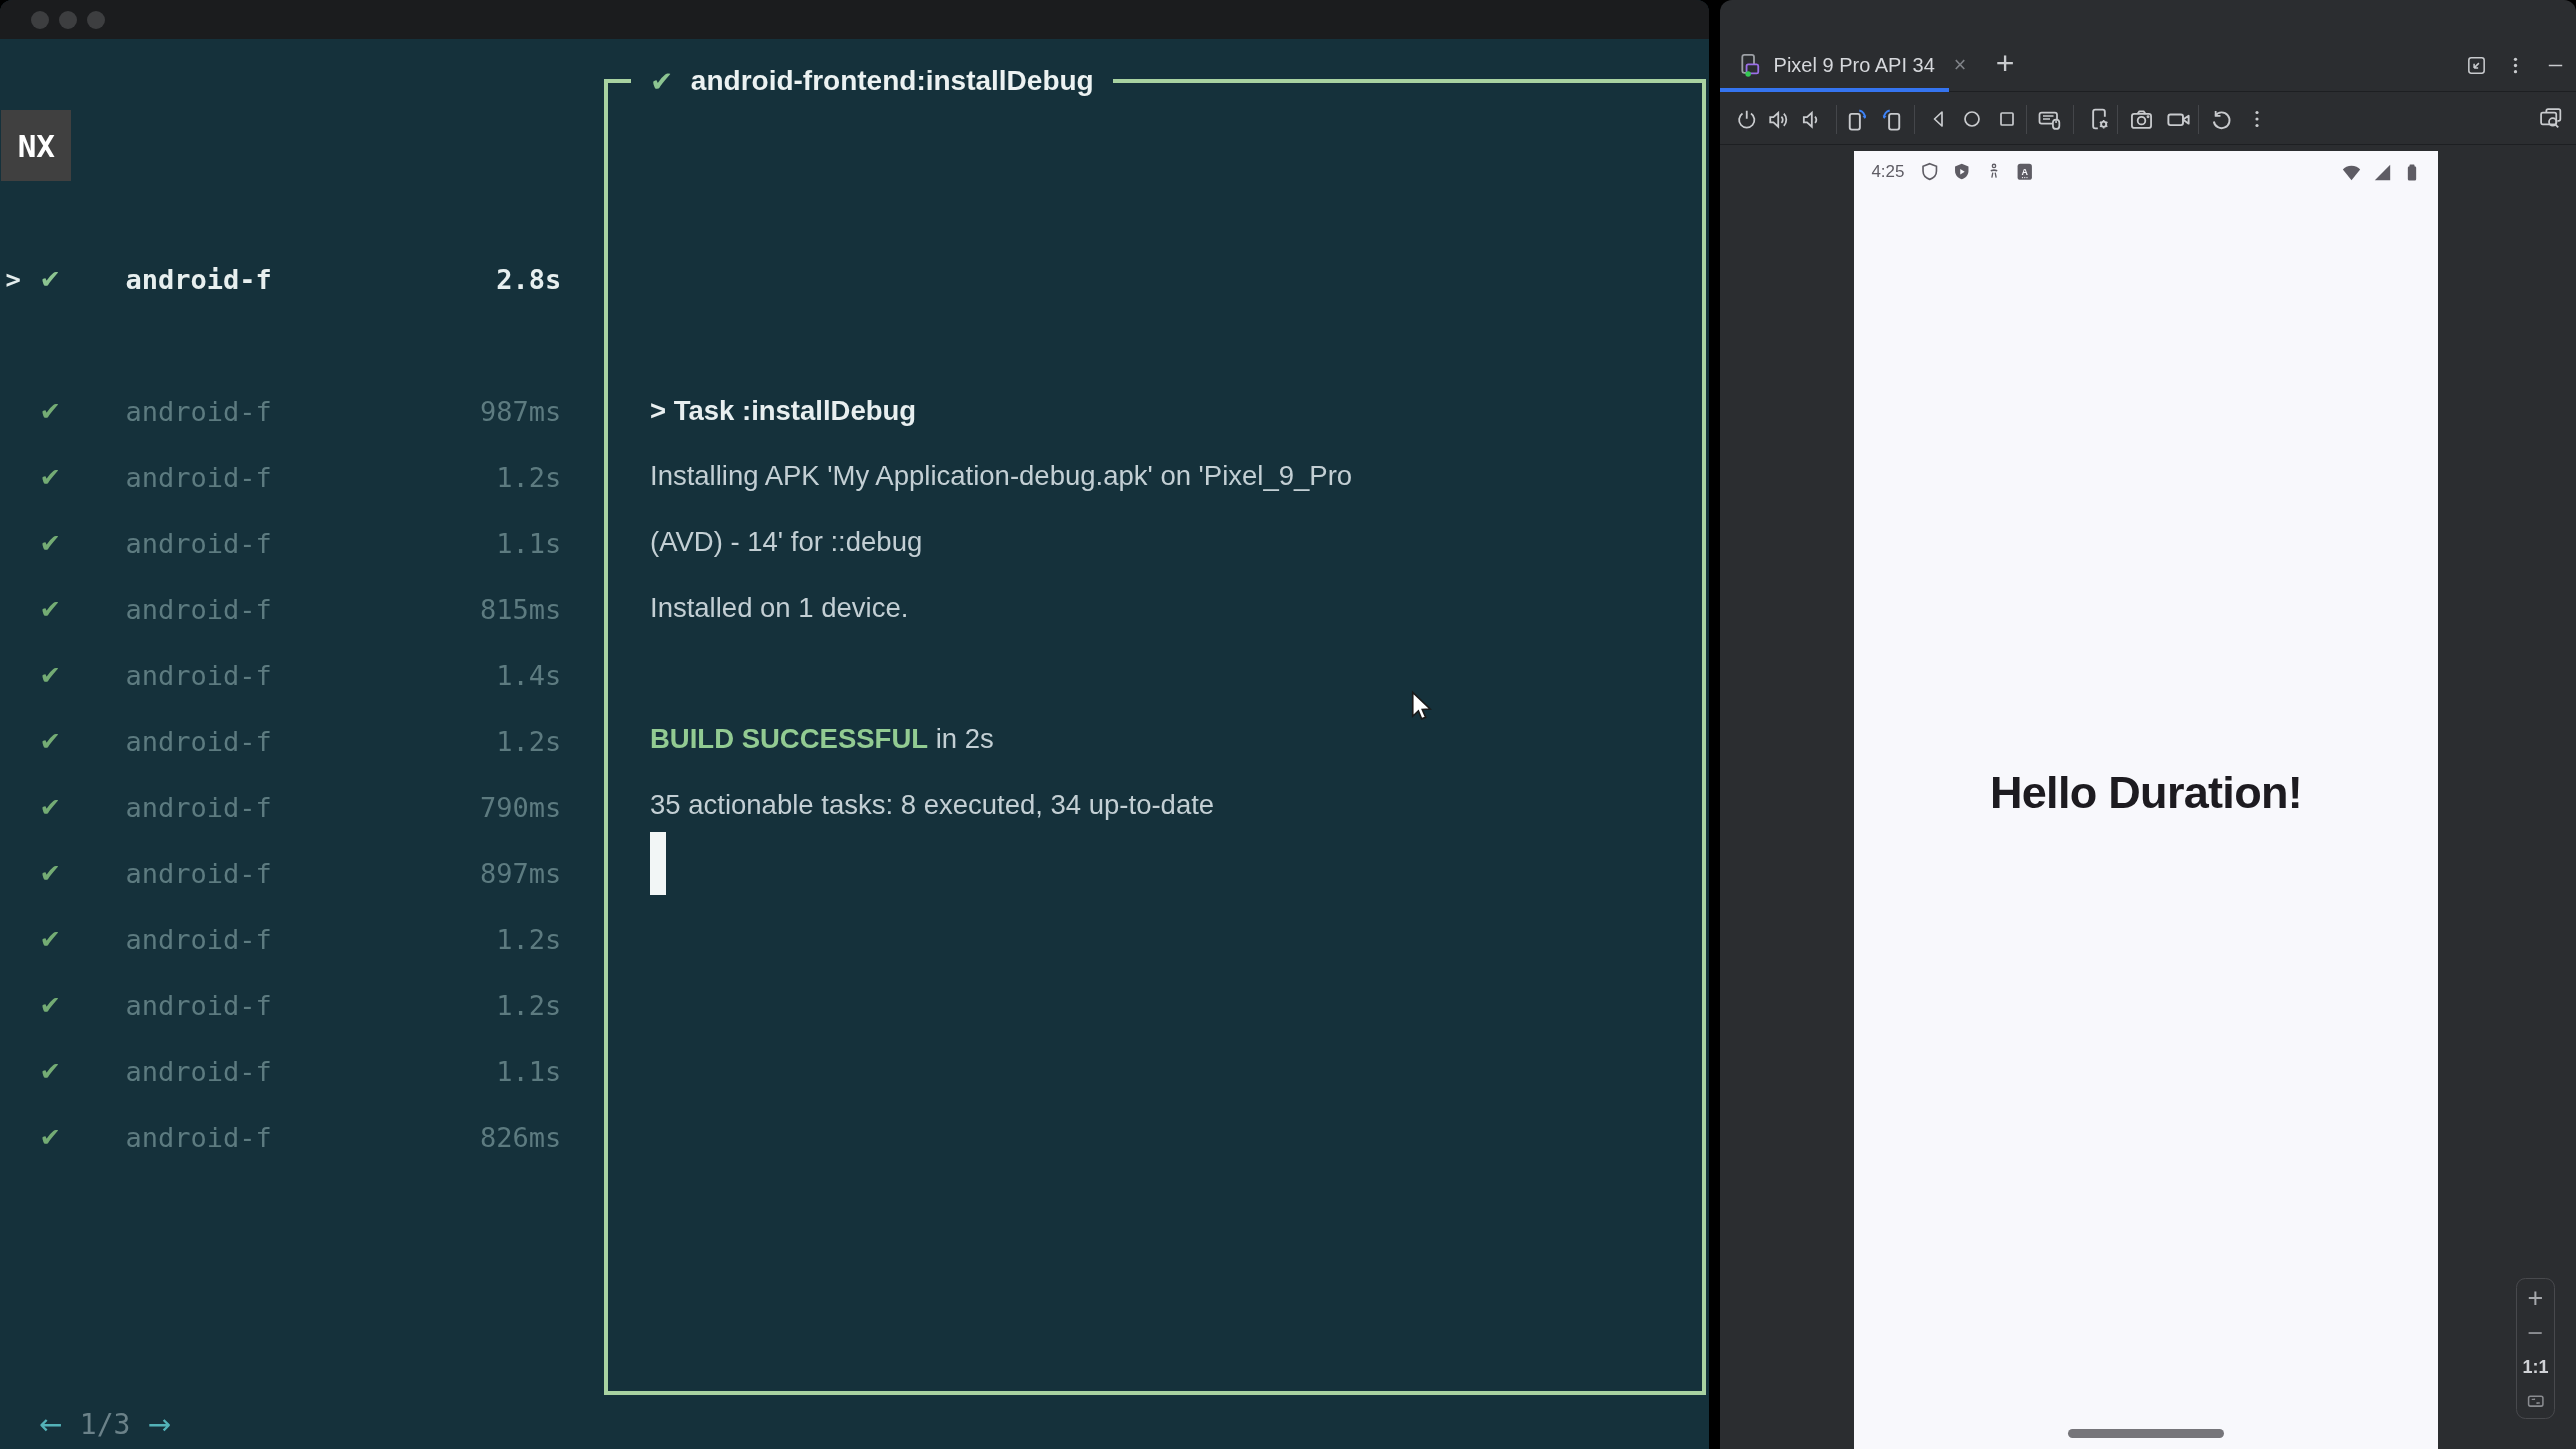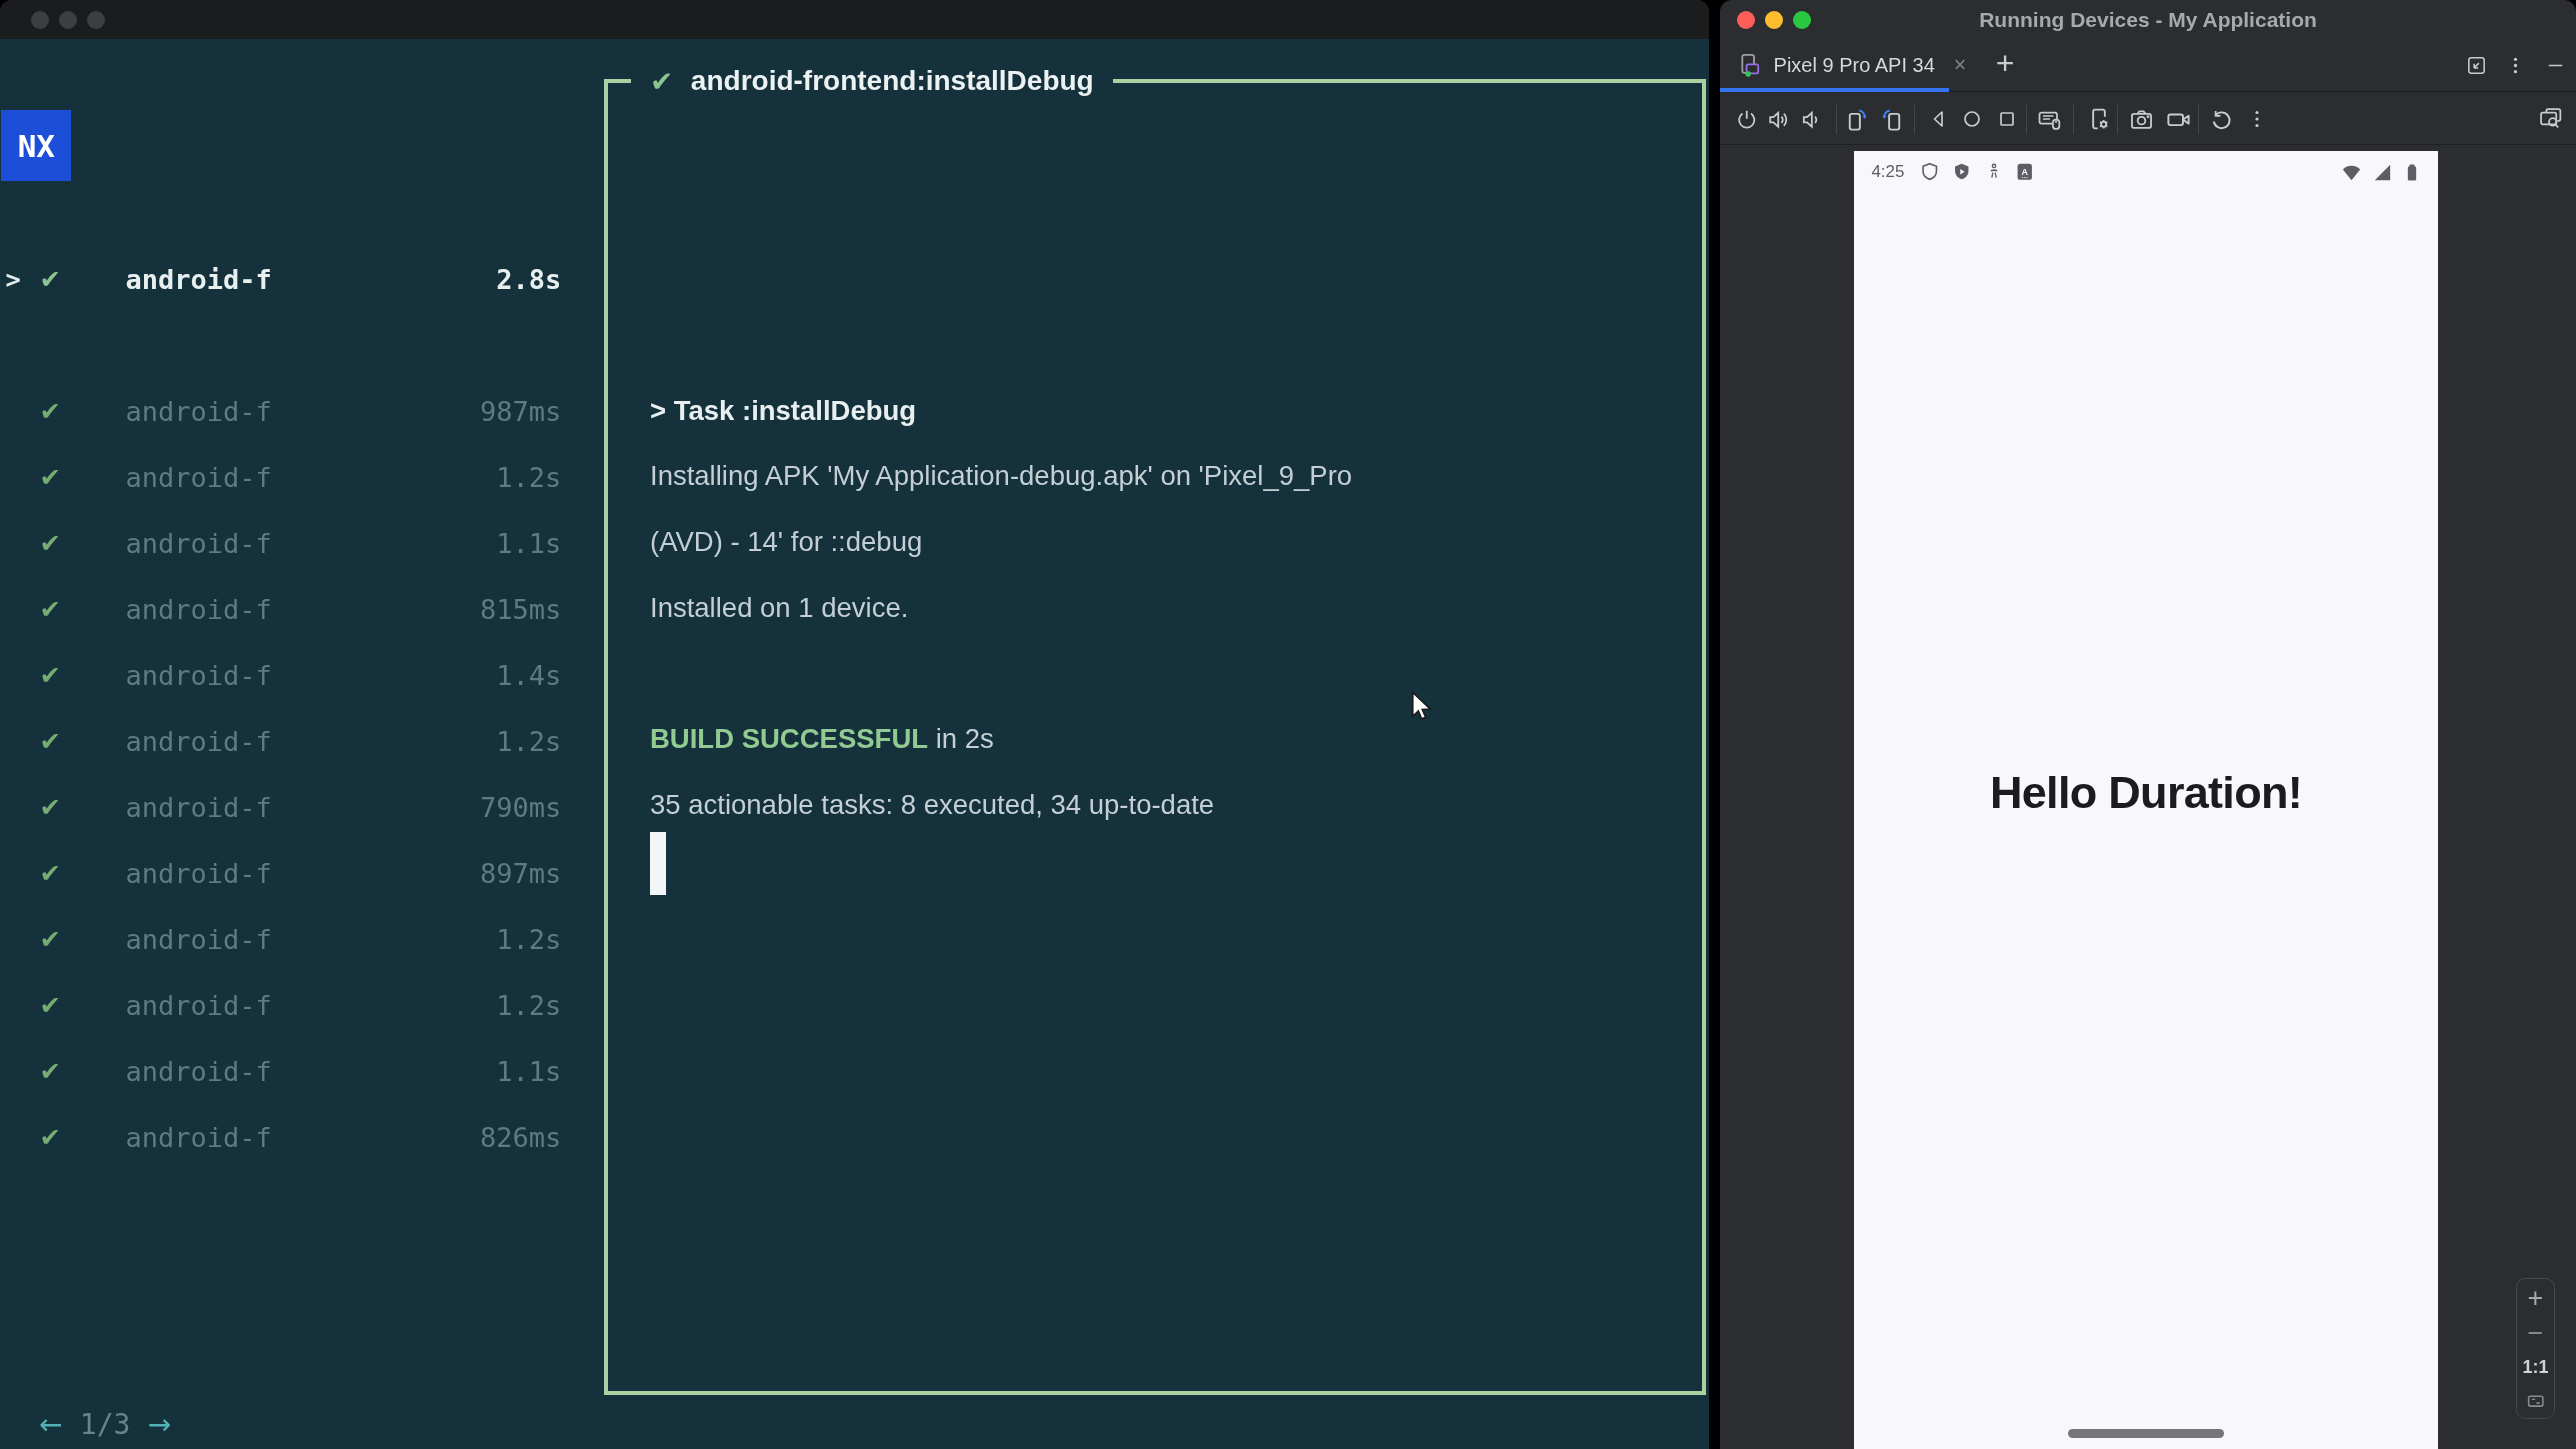--- a/index.html
+++ b/index.html
@@ -4,21 +4,21 @@
 <style>
   html,body{margin:0;padding:0;background:#000;width:2576px;height:1449px;overflow:hidden;}
   #stage{position:absolute;inset:0;font-family:"Liberation Sans",sans-serif;}
 
   
   .term-win{position:absolute;left:0;top:0;width:1709px;height:1449px;background:#15313B;border-radius:12px 12px 0 0;overflow:hidden;}
   .term-titlebar{position:absolute;left:0;top:0;width:100%;height:39px;background:#1B1C1E;}
   .term-titlebar .dot{position:absolute;top:10.7px;width:18px;height:18px;border-radius:50%;background:#3D3E40;}
   .term-body{position:absolute;left:0;top:39px;right:0;bottom:0;font-family:"DejaVu Sans Mono",monospace;}
 
-  .nx-logo{position:absolute;left:1.3px;top:71px;width:70px;height:71px;background:#1d4ed8;color:#FFFFFF;
+  .nx-logo{position:absolute;left:1.3px;top:71px;width:70px;height:71px;background:#404040;color:#FFFFFF;
     display:flex;align-items:center;justify-content:center;font-size:31px;font-weight:bold;}
   .col-headers{position:absolute;left:0;top:75px;width:568px;height:64px;display:flex;align-items:center;
     color:#82B78A;font-size:27px;padding:0 6.7px 0 5.4px;box-sizing:border-box;}
   .col-headers .sp1{width:34px;} .col-headers .sp2{width:34px;}
   .col-headers .name-slot{margin-left:52px;} .col-headers .dur-slot{margin-left:auto;}
 
   .task-rows{position:absolute;left:0;top:207px;width:568px;}
   .task-row{display:flex;align-items:center;height:66px;padding:0 6.7px 0 5.4px;box-sizing:border-box;
     color:#5D7B80;font-size:27px;}
   .task-row .chevron{width:34px;color:#E4EDED;visibility:hidden;font-size:25.5px;}
@@ -198,26 +198,20 @@
       <div class="oline" style="top:374px">Installing APK 'My Application-debug.apk' on 'Pixel_9_Pro</div>
       <div class="oline" style="top:440px">(AVD) - 14' for ::debug</div>
       <div class="oline" style="top:506px">Installed on 1 device.</div>
       <div class="oline" style="top:637px"><span class="ok-green">BUILD SUCCESSFUL</span><span> in 2s</span></div>
       <div class="oline" style="top:703px">35 actionable tasks: 8 executed, 34 up-to-date</div>
       <div class="cursor-block"></div>
     </div>
   </div>
 
   <div class="studio-win">
-    <div class="st-titlebar">
-      <span class="dot" style="left:17px;background:#FF5F57"></span>
-      <span class="dot" style="left:45px;background:#FEBC2E"></span>
-      <span class="dot" style="left:73px;background:#28C840"></span>
-      <div class="st-title">Running Devices - My Application</div>
-    </div>
 
     <div class="tab-row">
       <div class="tab">
         <svg width="25.5" height="27" viewBox="0 0 24 24">
           <rect x="5" y="2" width="11" height="17" rx="2" fill="none" stroke="#9DA0A5" stroke-width="1.7"></rect>
           <rect x="9" y="11" width="11" height="8.5" rx="1.5" fill="#2B2D30" stroke="#9B6FE8" stroke-width="1.7"></rect>
           <circle cx="10.5" cy="20" r="2.6" fill="#35C754"></circle>
         </svg>
         <span class="tab-label">Pixel 9 Pro API 34</span>
         <span class="tab-close">×</span>

